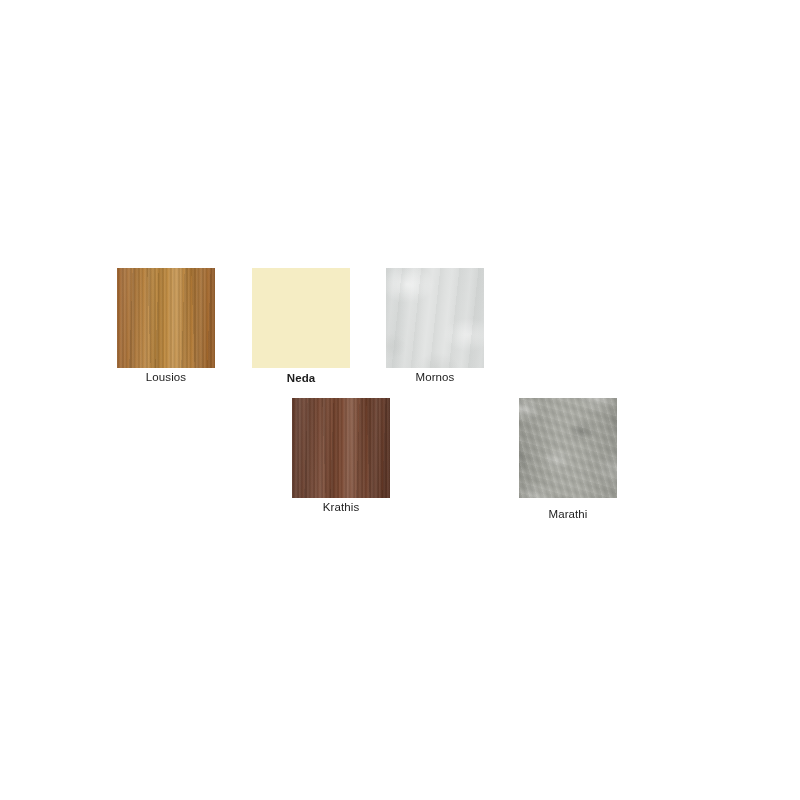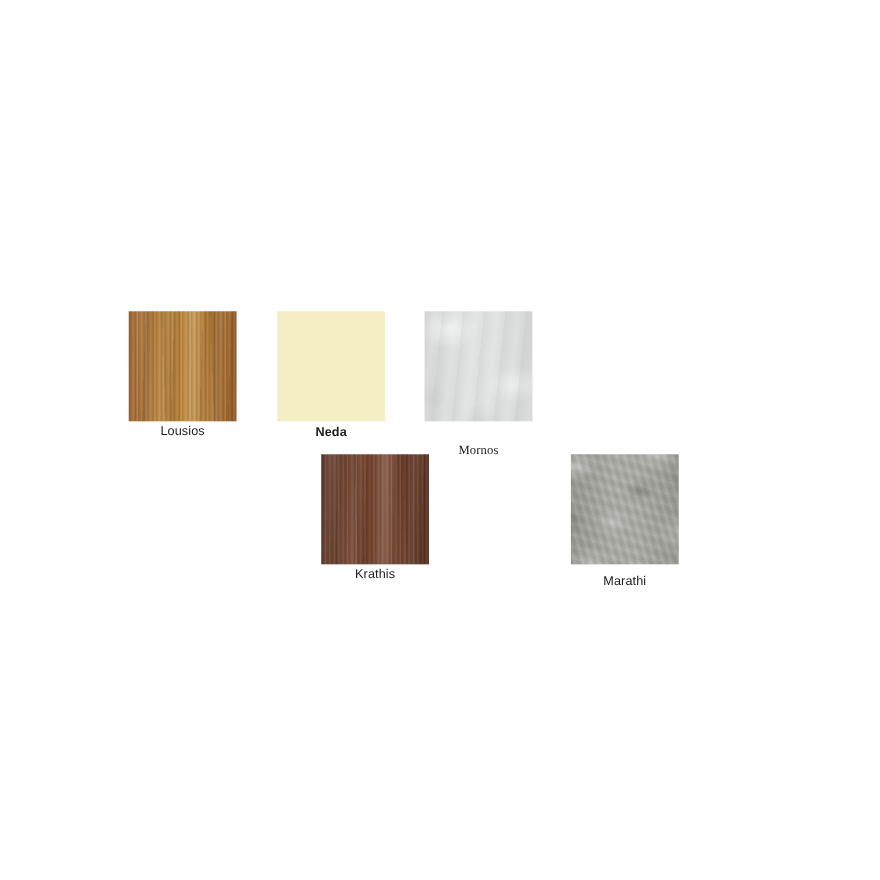--- a/index.html
+++ b/index.html
@@ -12,21 +12,21 @@
     height: 800px;
     position: relative;
     overflow: hidden;
     font-family: "Liberation Sans", sans-serif;
     -webkit-font-smoothing: antialiased;
   }
 
   #swatch-grid {
     position: absolute;
     left: 117px;
-    top: 283px;
+    top: 268px;
     width: 500px;
     height: 250px;
   }
 
   .swatch-cell {
     position: absolute;
     width: 98px;
   }
 
   .swatch-tile {
@@ -188,21 +188,21 @@
     <div class="swatch-cell" style="left: 0px; top: 0px;">
       <div class="swatch-tile grain-vertical" style="background: linear-gradient(90deg, rgb(156, 95, 39) 0%, rgb(192, 138, 62) 38%, rgb(192, 138, 62) 62%, rgb(156, 95, 39) 100%);"></div>
       <span class="swatch-label" style="margin-top: 2px; color: rgb(28, 28, 28);">Lousios</span>
     </div>
     <div class="swatch-cell" style="left: 135px; top: 0px; font-weight: bold;">
       <div class="swatch-tile tex-flat" style="background: rgb(245, 237, 196);"></div>
       <span class="swatch-label" style="margin-top: 3px; color: rgb(28, 28, 28);">Neda</span>
     </div>
     <div class="swatch-cell" style="left: 269px; top: 0px;">
       <div class="swatch-tile tex-soft" style="background: linear-gradient(90deg, rgb(210, 213, 212) 0%, rgb(222, 224, 223) 38%, rgb(222, 224, 223) 62%, rgb(210, 213, 212) 100%);"></div>
-      <span class="swatch-label" style="margin-top: 20px; color: rgb(28, 28, 28); font-family: Liberation Serif, serif;">Mornos</span>
+      <span class="swatch-label" style="margin-top: 2px; color: rgb(28, 28, 28);">Mornos</span>
     </div>
     <div class="swatch-cell" style="left: 135px; top: 130px; padding-left: 40px;">
       <div class="swatch-tile grain-vertical" style="background: linear-gradient(90deg, rgb(91, 50, 34) 0%, rgb(122, 71, 48) 38%, rgb(122, 71, 48) 62%, rgb(91, 50, 34) 100%);"></div>
       <span class="swatch-label" style="margin-top: 2px; color: rgb(28, 28, 28);">Krathis</span>
     </div>
     <div class="swatch-cell" style="left: 402px; top: 130px;">
       <div class="swatch-tile tex-concrete" style="background: linear-gradient(90deg, rgb(154, 155, 148) 0%, rgb(173, 174, 167) 38%, rgb(173, 174, 167) 62%, rgb(154, 155, 148) 100%);"></div>
       <span class="swatch-label" style="margin-top: 9px; color: rgb(28, 28, 28);">Marathi</span>
     </div>
   </div>

